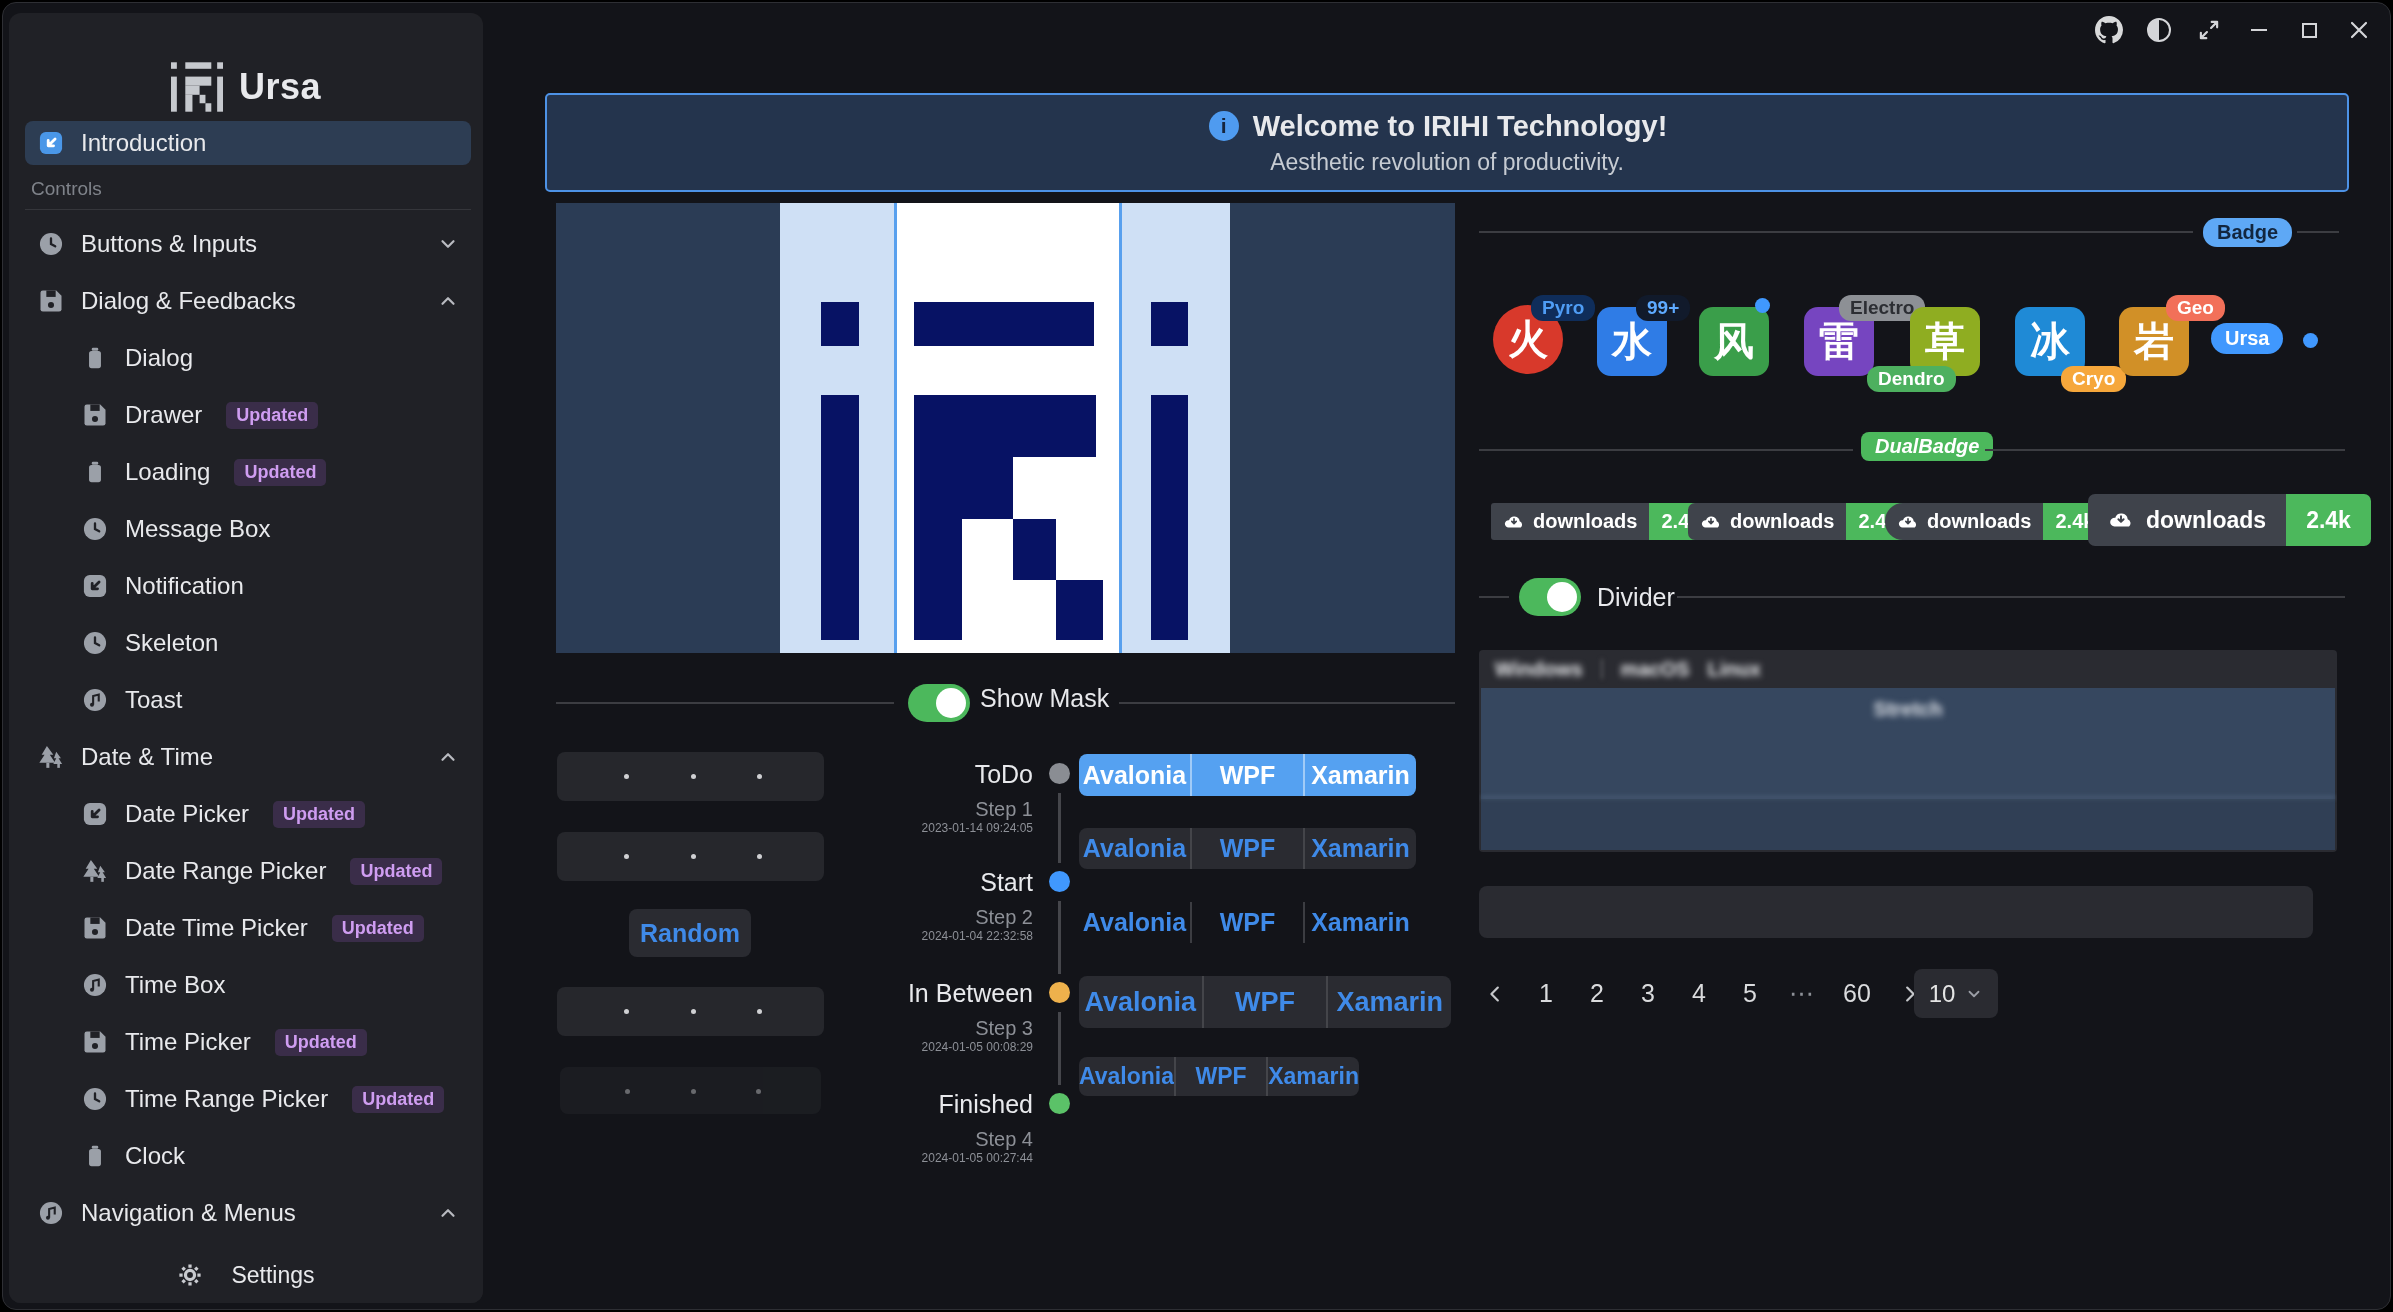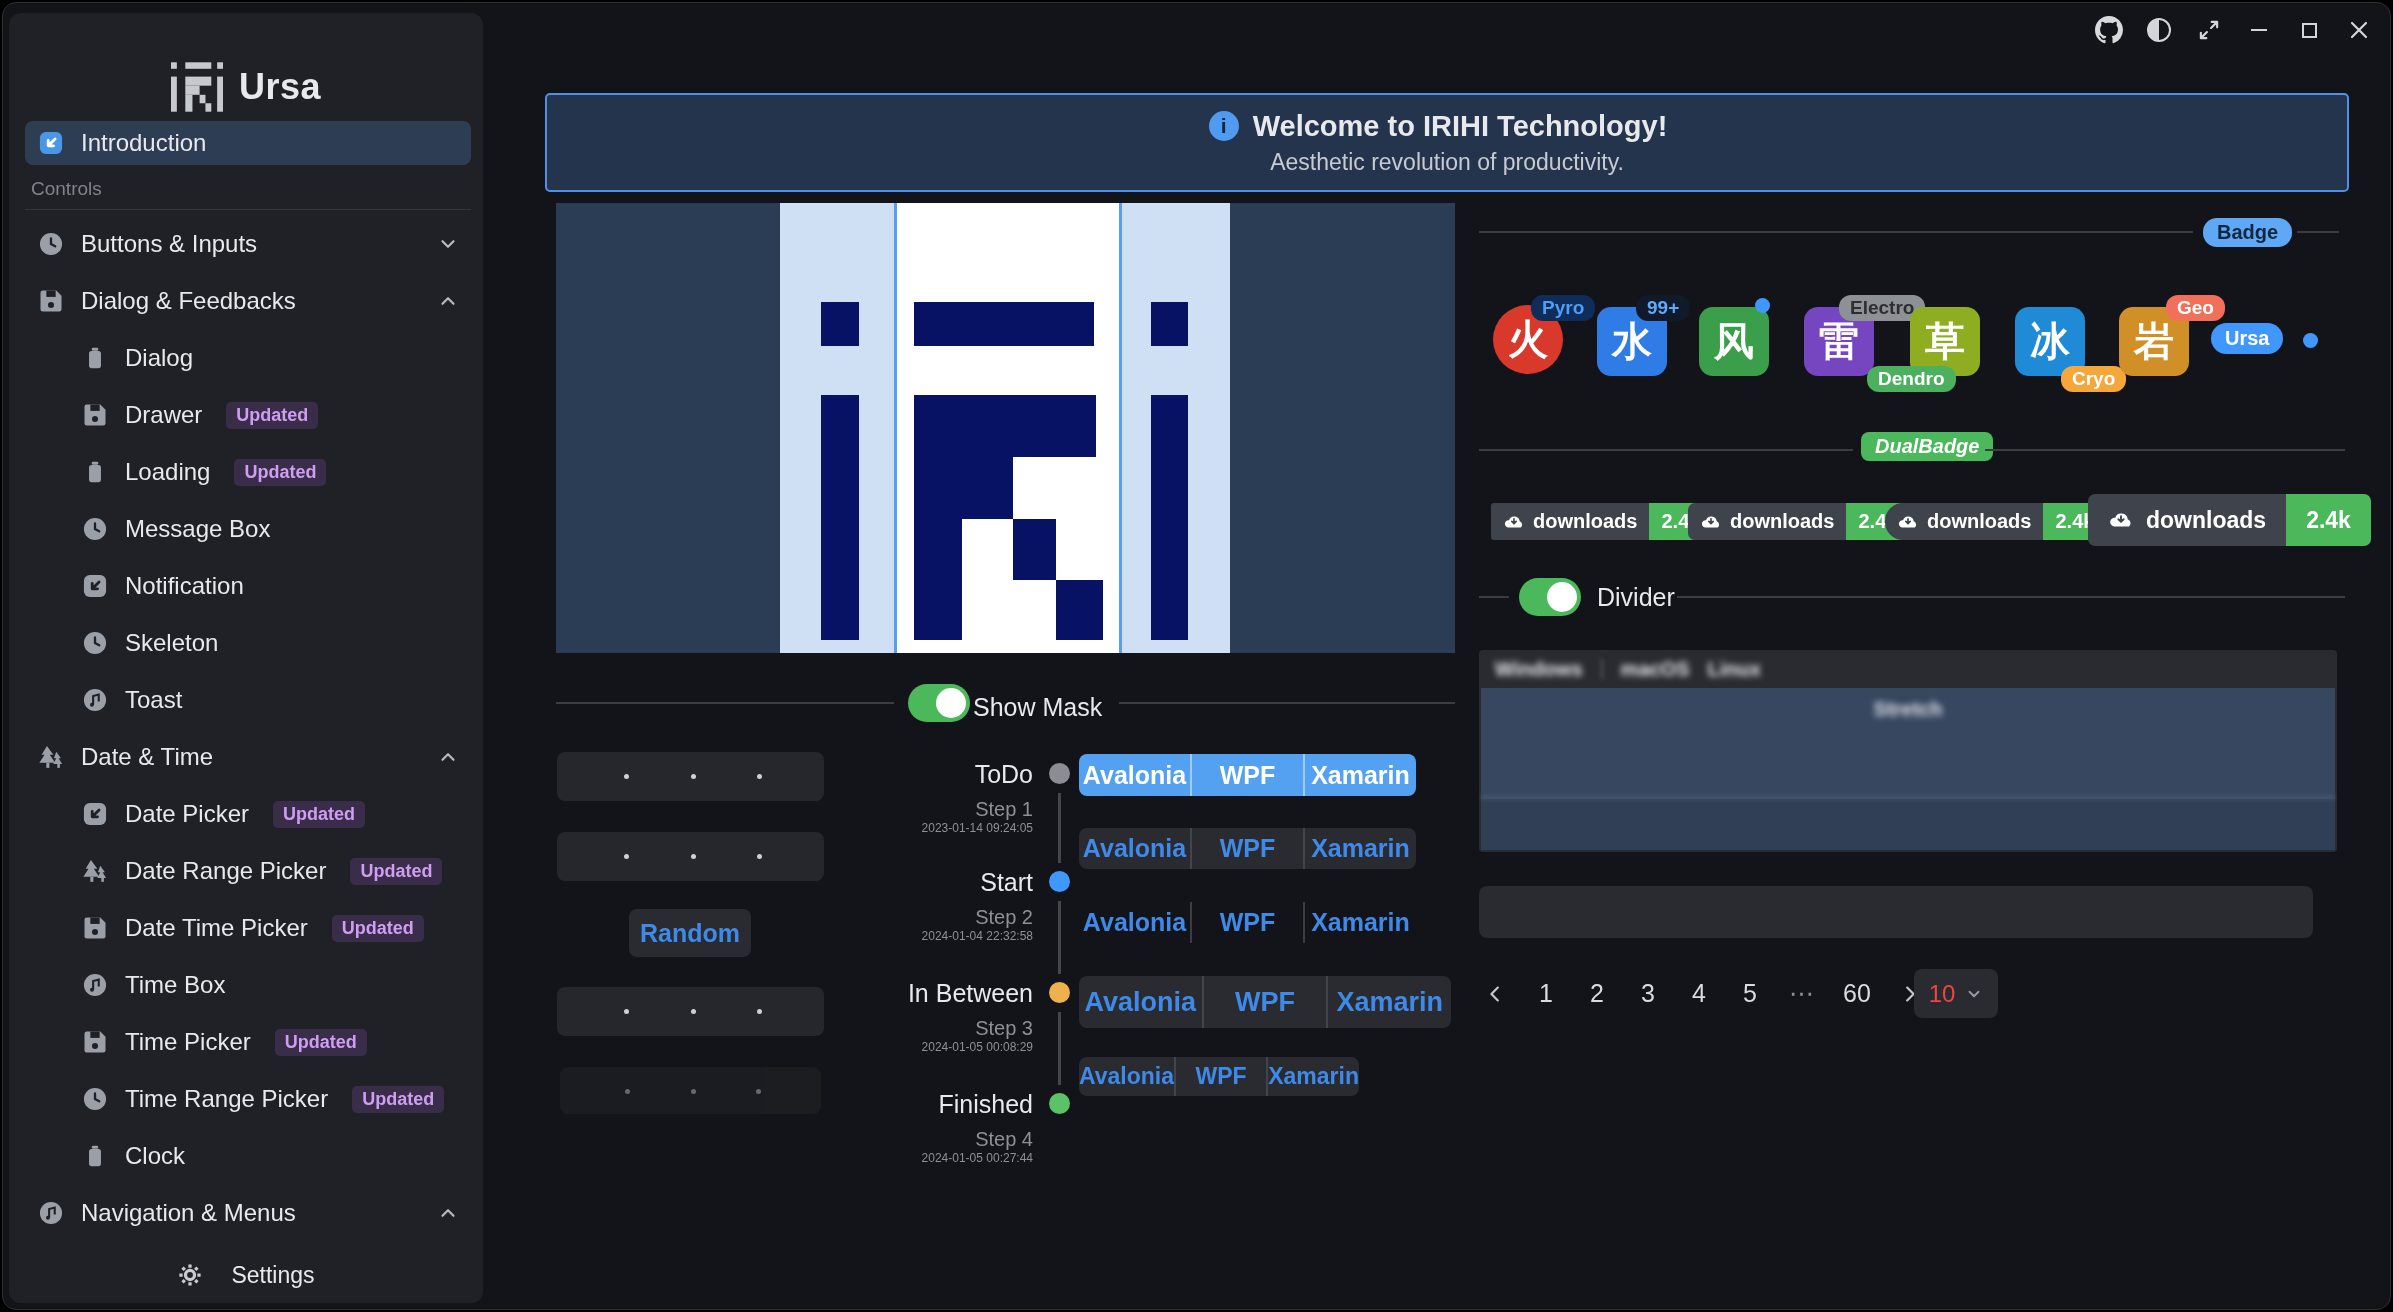--- a/index.html
+++ b/index.html
@@ -137,21 +137,21 @@
   .loadwrap{position:absolute;top:36px;left:0;right:0;display:flex;flex-direction:column;align-items:center;gap:6px}
   .loadtxt{font-size:24px;color:#fff}
   
   .skel{position:absolute;left:1476px;top:883px;width:834px;height:52px;background:var(--card);border-radius:8px}
   .pager{position:absolute;left:1482px;top:966px;height:49px;display:flex;align-items:center;gap:27px}
   .pnum{min-width:24px;text-align:center;font-size:25px;color:#dadbdd;cursor:pointer}
   .pell{color:var(--muted);font-size:25px;letter-spacing:2px}
   .pchev{display:flex;align-items:center;cursor:pointer}
   .psize{position:absolute;left:1911px;top:966px;width:84px;height:49px;background:var(--card);
     border-radius:8px;display:flex;align-items:center;justify-content:center;gap:10px;
-    font-size:24px;color:#ef4444;cursor:pointer}
+    font-size:24px;color:#e5e5e5;cursor:pointer}
   svg{display:block}
 </style>
 </head>
 <body>
 
 <div class="app">
 
   <aside class="sidebar">
     <div class="side-logo">
       <span>
@@ -465,21 +465,21 @@
     <div class="g barL"></div>
       <div class="g barR"></div>
     <div class="g fr1"></div>
       <div class="g fr2"></div>
       <div class="g fst"></div>
     <div class="g fc1"></div>
       <div class="g fc2"></div>
   </div>
 
   <div class="hline" style="left:553px;top:699px;width:338px"></div>
-  <div style="position:absolute;left:905px;top:681px;display:flex;align-items:flex-end;gap:3px">
+  <div style="position:absolute;left:905px;top:681px;display:flex;align-items:flex-start;gap:10px">
     <span class="tog"></span>
     <span class="divlabel">Show Mask</span>
   </div>
   <div class="hline" style="left:1116px;top:699px;width:336px"></div>
 
   <div class="tbox" style="left:554px;top:749px">
       <i></i>
       <i></i>
       <i></i>
     </div>

